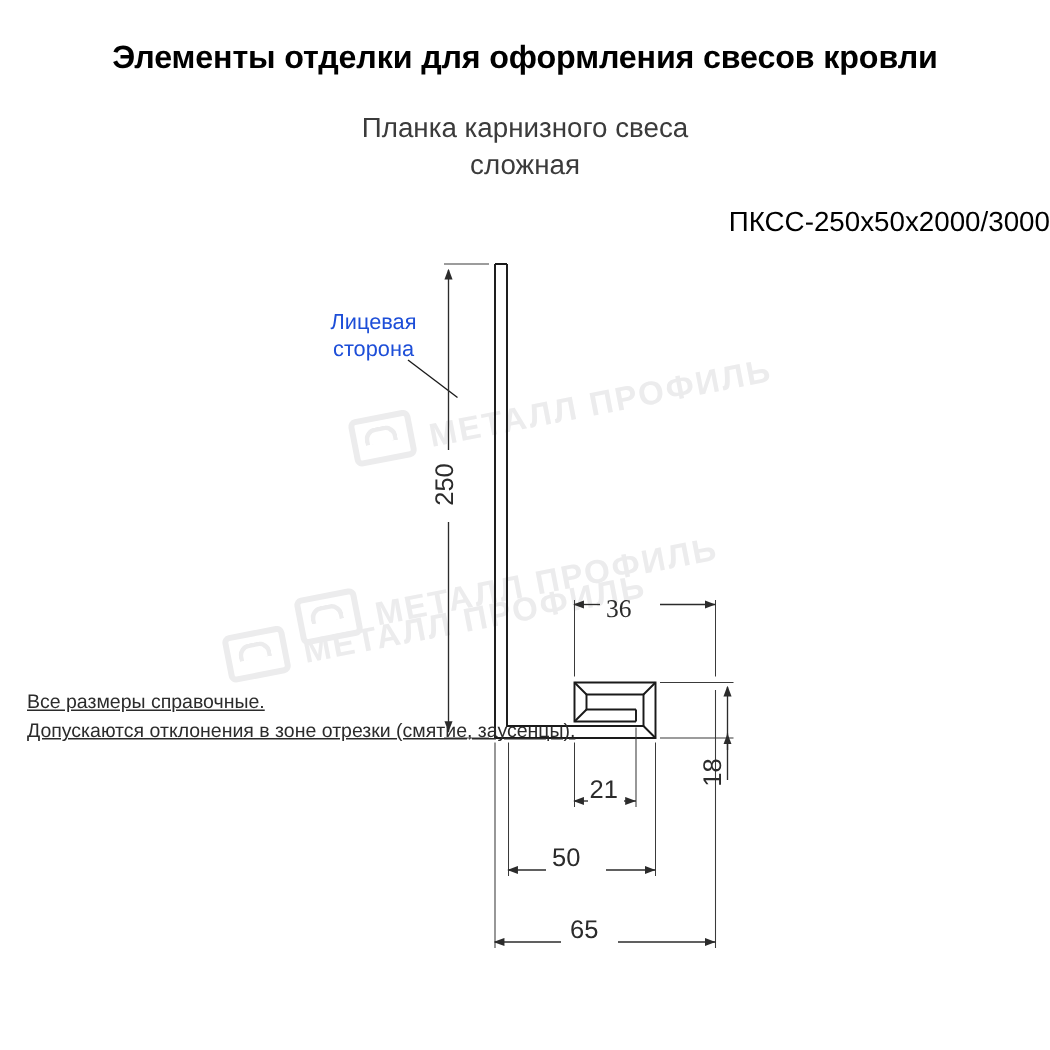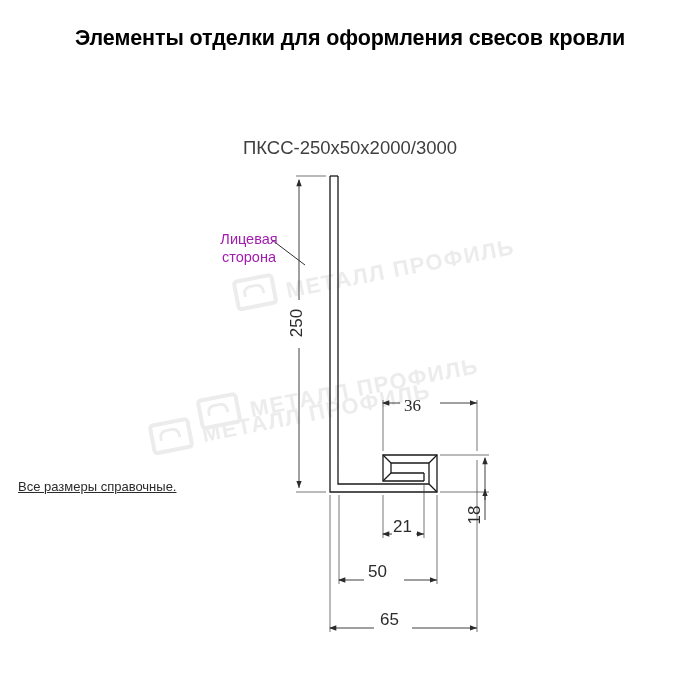--- a/index.html
+++ b/index.html
@@ -41,23 +41,23 @@
   .subtitle-line {
     font-size: 18.5px;
     color: #3b3b3b;
     line-height: 25px;
   }
   .code {
     position: absolute;
     top: 137px;
     left: 0;
     width: 700px;
-    text-align: center;
+    text-align: right;
     font-size: 18.5px;
-    color: #404040;
+    color: #000000;
   }
 
   
   .wm {
     position: absolute;
     color: #ececed;
     font-weight: bold;
     font-size: 22px;
     letter-spacing: 1.5px;
     white-space: nowrap;
@@ -120,41 +120,44 @@
   .dim-65 { left: 380px; top: 610px; }
 
   .face-label {
     position: absolute;
     left: 204px;
     top: 206px;
     width: 90px;
     text-align: center;
     font-size: 14.5px;
     line-height: 18px;
-    color: #a21caf;
-    margin-top: 24px;
+    color: #1d4ed8;
   }
 
   .footnotes {
     position: absolute;
     left: 18px;
     bottom: 12px;
     font-size: 13px;
     line-height: 19px;
     color: #2b2b2b;
     text-decoration: underline;
   }
 </style>
 </head>
 <body>
 
 <div class="page">
 
   <div class="title">Элементы отделки для оформления свесов кровли</div>
 
+  <div class="subtitle-wrap">
+    <div class="subtitle-line">Планка карнизного свеса</div>
+    <div class="subtitle-line">сложная</div>
+  </div>
 
   <div class="code">ПКСС-250х50х2000/3000</div>
 
   <div class="wm wm1">
     <span class="mark"></span><span>МЕТАЛЛ ПРОФИЛЬ</span>
   </div>
   <div class="wm wm2">
     <span class="mark"></span><span>МЕТАЛЛ ПРОФИЛЬ</span>
   </div>
   <div class="wm wm3">
@@ -243,15 +246,16 @@
 
   <div class="dim-label dim-250">250</div>
   <div class="dim-label dim-36">36</div>
   <div class="dim-label dim-18">18</div>
   <div class="dim-label dim-21">21</div>
   <div class="dim-label dim-50">50</div>
   <div class="dim-label dim-65">65</div>
 
   <div class="footnotes">
     <div>Все размеры справочные.</div>
+    <div>Допускаются отклонения в зоне отрезки (смятие, заусенцы).</div>
   </div>
 
 </div>
 
 </body></html>

